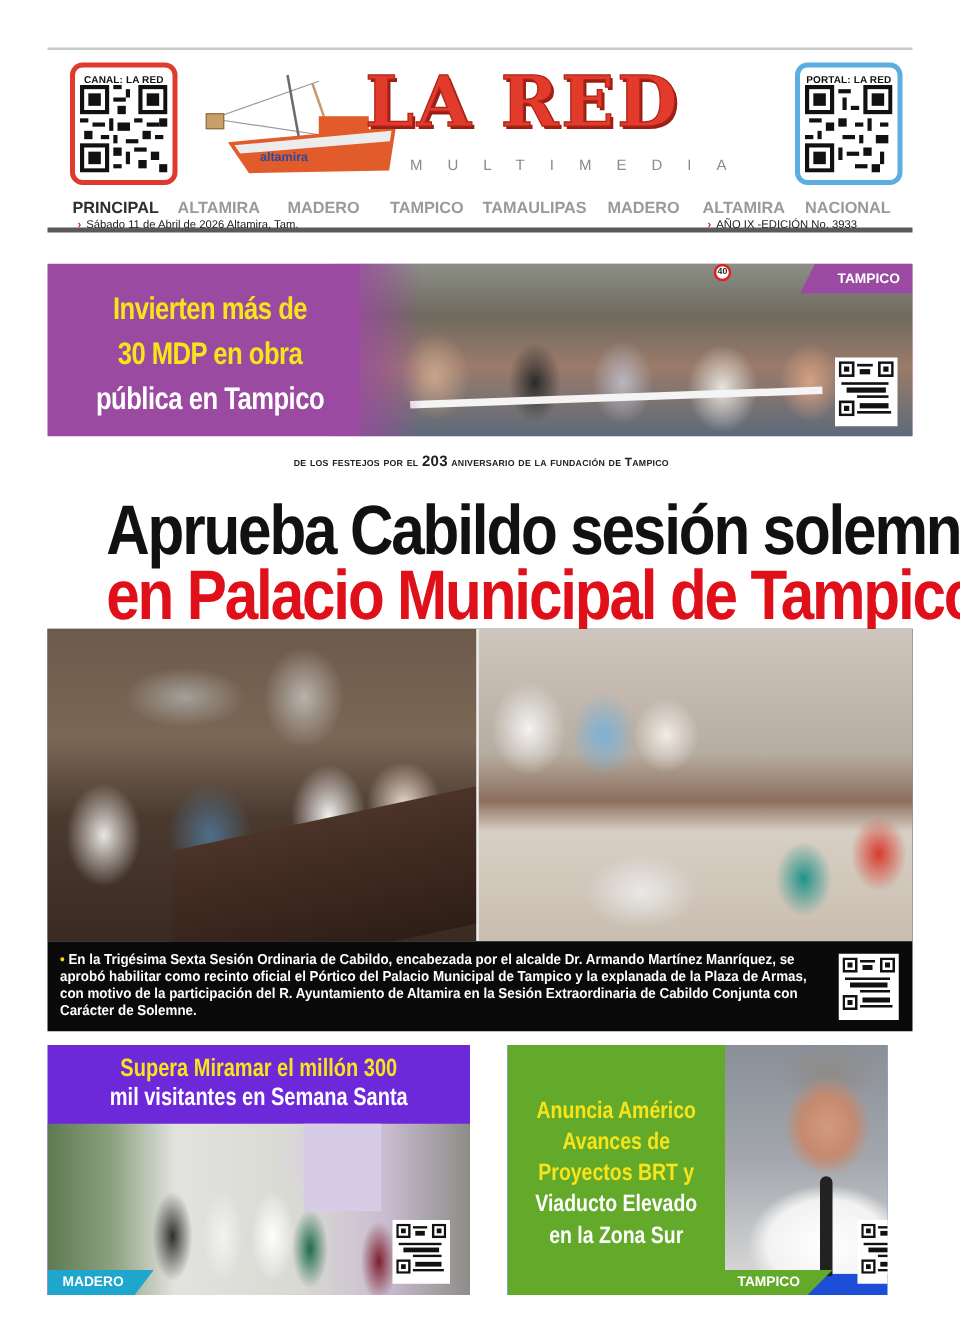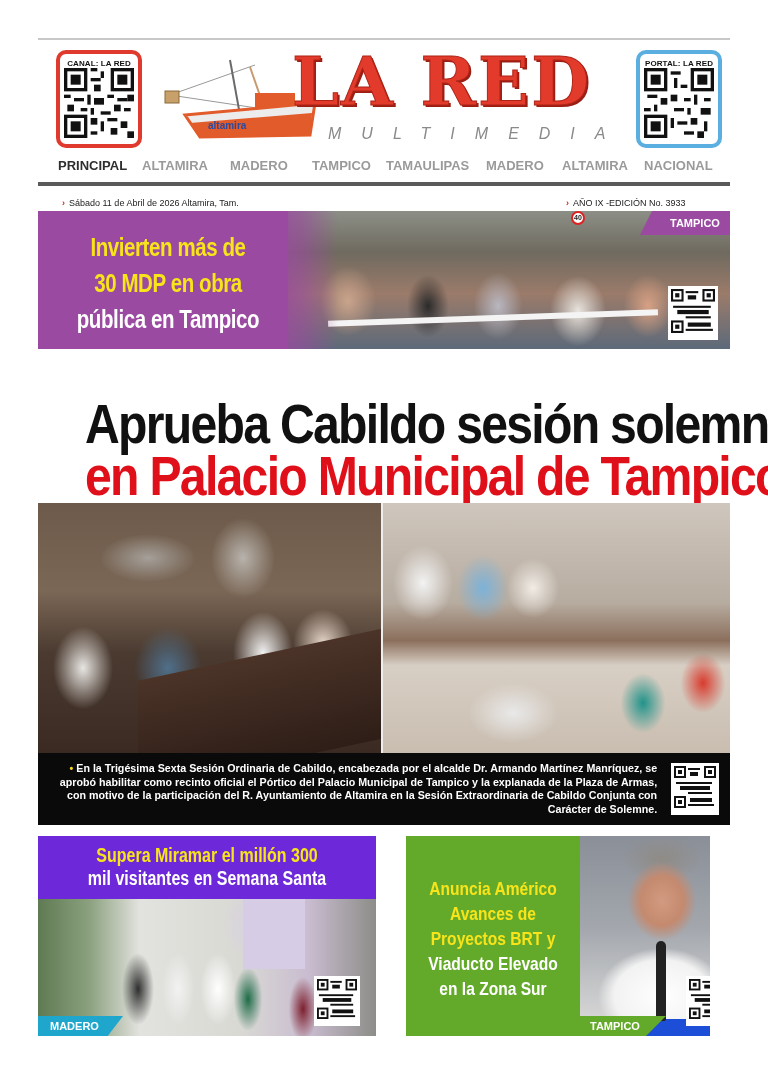--- a/index.html
+++ b/index.html
@@ -11,30 +11,30 @@
   
   .qr-box { position: absolute; top: 50px; width: 86px; height: 98px; border-radius: 10px; border: 4px solid; background: #fff; display: flex; flex-direction: column; align-items: center; padding-top: 5px; }
   .qr-box.left { left: 56px; border-color: #e03a2e; }
   .qr-box.right { left: 636px; border-color: #5aaee0; }
   .qr-box .qr-label { font-size: 8px; font-weight: bold; color: #111; letter-spacing: 0.1px; }
   .qr { background: #fff; position: relative; }
   .qr svg { display: block; }
 
   
   .logo-boat { position: absolute; left: 160px; top: 55px; width: 160px; height: 90px; }
-  .logo-text { position: absolute; left: 292px; top: 42px; font-family: "DejaVu Serif", serif; font-weight: bold; font-size: 67px; line-height: 80px; color: #e23a2b; letter-spacing: 2px; text-shadow: 2px 2px 0 #9a1e14; -webkit-text-stroke: 1px #b02418; }
-  .logo-sub { position: absolute; left: 328px; top: 125px; font-size: 16px; letter-spacing: 20px; color: #8a8a8a; font-style: italic; }
+  .logo-text { position: absolute; left: 292px; top: 42px; font-family: "DejaVu Serif", serif; font-weight: bold; font-size: 56px; line-height: 80px; color: #e23a2b; letter-spacing: 2px; text-shadow: 2px 2px 0 #9a1e14; -webkit-text-stroke: 1px #b02418; }
+  .logo-sub { position: absolute; left: 328px; top: 125px; font-size: 12px; letter-spacing: 20px; color: #8a8a8a; }
 
   
   .nav { position: absolute; top: 158px; left: 40px; width: 690px; height: 20px; }
   .nav-item { position: absolute; top: 0; font-size: 13px; font-weight: bold; color: #9a9a9a; white-space: nowrap; }
   .nav-item.active { color: #2e2e2e; }
   .nav-rule { position: absolute; left: 38px; top: 182px; width: 692px; height: 4px; background: #5a5a5a; }
 
-  .dateline { position: absolute; top: 198px; font-size: 9px; color: #222; text-align: right; }
+  .dateline { position: absolute; top: 174px; font-size: 9px; color: #222; text-align: right; }
   .dateline .chev { color: #d62b20; font-weight: bold; margin-right: 4px; }
 
   
   .banner { position: absolute; left: 38px; top: 211px; width: 692px; height: 138px; background: #9a4aa0; overflow: hidden; }
   .banner-photo { position: absolute; left: 250px; top: 0; width: 442px; height: 138px;
     background:
       radial-gradient(ellipse 40px 50px at 60px 90px, #c9a48c 0%, transparent 70%),
       radial-gradient(ellipse 30px 45px at 140px 95px, #2b2b2b 0%, transparent 70%),
       radial-gradient(ellipse 35px 48px at 210px 95px, #b9b7c0 0%, transparent 70%),
       radial-gradient(ellipse 40px 50px at 290px 100px, #e9e5de 0%, transparent 70%),
@@ -76,21 +76,21 @@
     background:
       radial-gradient(ellipse 40px 50px at 40px 80px, #f3f3f3 0%, transparent 75%),
       radial-gradient(ellipse 35px 45px at 100px 85px, #7cb2d8 0%, transparent 75%),
       radial-gradient(ellipse 35px 40px at 150px 85px, #f1ece6 0%, transparent 75%),
       radial-gradient(ellipse 30px 40px at 260px 200px, #20938a 0%, transparent 75%),
       radial-gradient(ellipse 30px 40px at 320px 180px, #d83b2d 0%, transparent 75%),
       radial-gradient(ellipse 60px 40px at 130px 210px, #e9e9e9 0%, transparent 75%),
       linear-gradient(180deg, #cfc6bd 0%, #b7aca0 40%, #8b6f5c 55%, #d8cfc4 65%, #c9bdb0 100%);
   }
   .photo-divider { position: absolute; left: 343px; top: 0; width: 3px; height: 250px; background: #eee; }
-  .main-caption { position: absolute; left: 38px; top: 753px; width: 692px; height: 72px; background: #0a0a0a; text-align: right; }
+  .main-caption { position: absolute; left: 38px; top: 753px; width: 692px; height: 72px; background: #0a0a0a; }
   .main-caption-text { position: absolute; left: 10px; top: 9px; width: 610px; font-size: 11.5px; line-height: 13.5px; color: #ffffff; font-weight: bold; transform: scaleX(0.93); transform-origin: left top; width: 655px; }
   .main-caption-text .dot { color: #f7d71a; }
 
   
   .card { position: absolute; top: 836px; height: 200px; overflow: hidden; }
   .card-left { left: 38px; width: 338px; background: #6d28d9; }
   .card-left .title { position: absolute; left: 0; top: 8px; width: 338px; text-align: center; font-weight: bold; font-size: 20px; line-height: 23px; transform: scaleX(0.8); transform-origin: center top; white-space: nowrap; }
   .card-left .title .yellow { color: #f7e41a; display: block; }
   .card-left .title .white { color: #ffffff; display: block; }
   .card-left .photo { position: absolute; left: 0; top: 63px; width: 338px; height: 137px;
@@ -275,20 +275,21 @@
           <rect x="7" y="13" width="12" height="1"></rect>
           <rect x="8" y="16" width="11" height="2"></rect>
           <rect x="7" y="19" width="13" height="1"></rect>
         </g>
       </svg>
   </div>
 </div>
 <div class="speed-sign">40</div>
 
 <div class="subhead">
+  <div><span>de los festejos por el </span><span style="font-size:12px">203</span><span> aniversario de la fundación de Tampico</span></div>
 </div>
 
 <div class="headline">
   <span class="l1">Aprueba Cabildo sesión solemne</span>
   <span class="l2">en Palacio Municipal de Tampico</span>
 </div>
 
 <div class="main-photo">
   <div class="photo-left">
       <div class="desk"></div>

